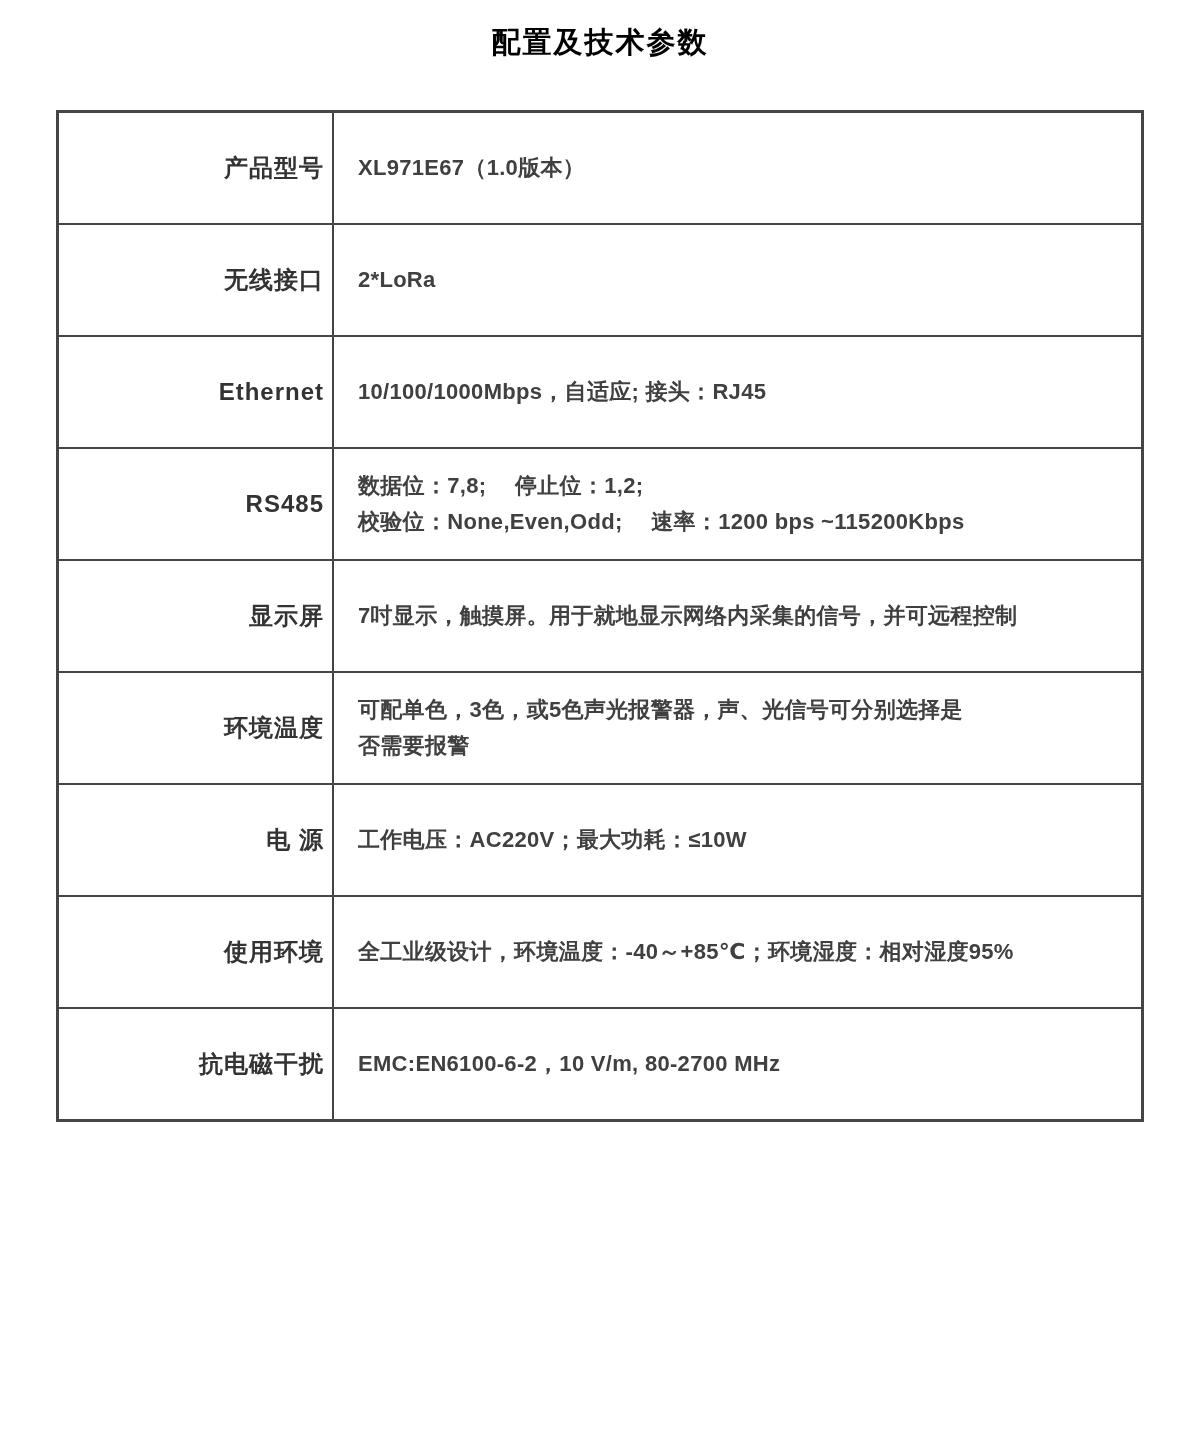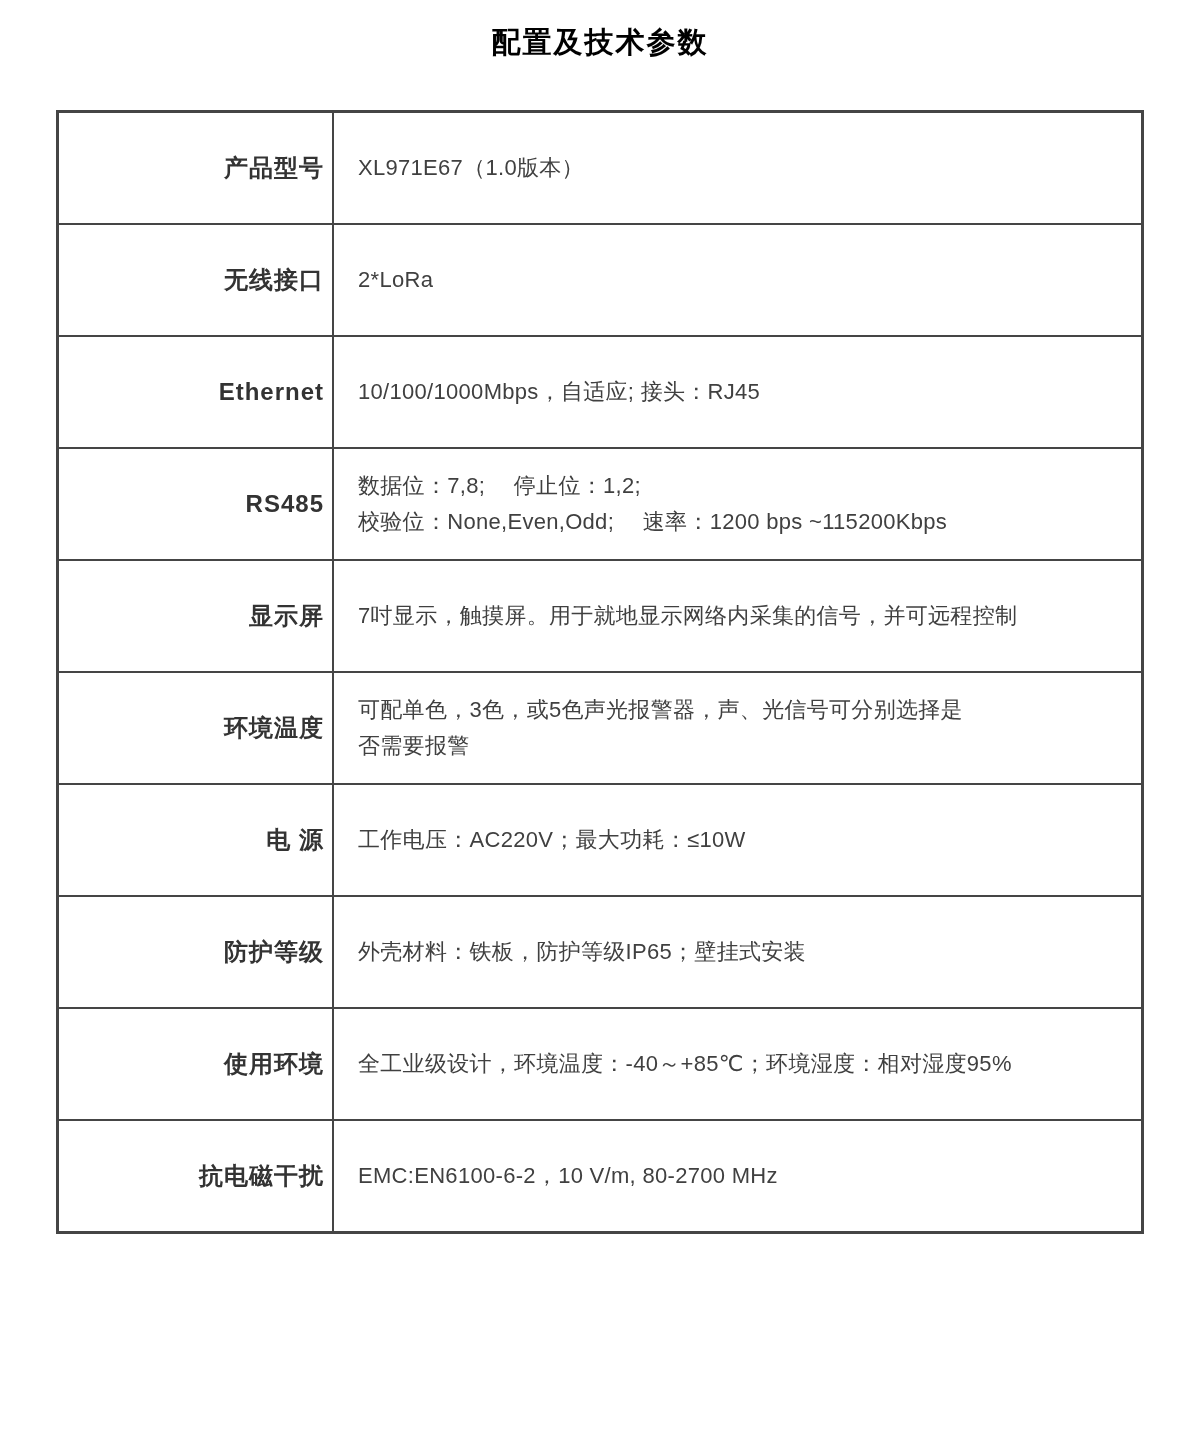--- a/index.html
+++ b/index.html
@@ -48,21 +48,21 @@
     font-weight: bold;
     color: #333333;
     letter-spacing: 1px;
   }
   .spec-table td.value-cell {
     height: 90px;
     padding: 10px 24px;
     text-align: left;
     vertical-align: middle;
     font-size: 22px;
-    font-weight: 400;
+    font-weight: 700;
     color: #404040;
     line-height: 36px;
     white-space: pre-line;
     letter-spacing: 0.3px;
   }
 </style>
 </head>
 <body>
 
 <div class="page">
@@ -102,24 +102,20 @@
     <th class="label-cell">环境温度</th>
     <td class="value-cell">可配单色，3色，或5色声光报警器，声、光信号可分别选择是
 否需要报警</td>
   </tr>
 
   <tr>
     <th class="label-cell">电 源</th>
     <td class="value-cell">工作电压：AC220V；最大功耗：≤10W</td>
   </tr>
 
-  <tr>
-    <th class="label-cell">防护等级</th>
-    <td class="value-cell">外壳材料：铁板，防护等级IP65；壁挂式安装</td>
-  </tr>
 
   <tr>
     <th class="label-cell">使用环境</th>
     <td class="value-cell">全工业级设计，环境温度：-40～+85℃；环境湿度：相对湿度95%</td>
   </tr>
 
   <tr>
     <th class="label-cell">抗电磁干扰</th>
     <td class="value-cell">EMC:EN6100-6-2，10 V/m, 80-2700 MHz</td>
   </tr>

